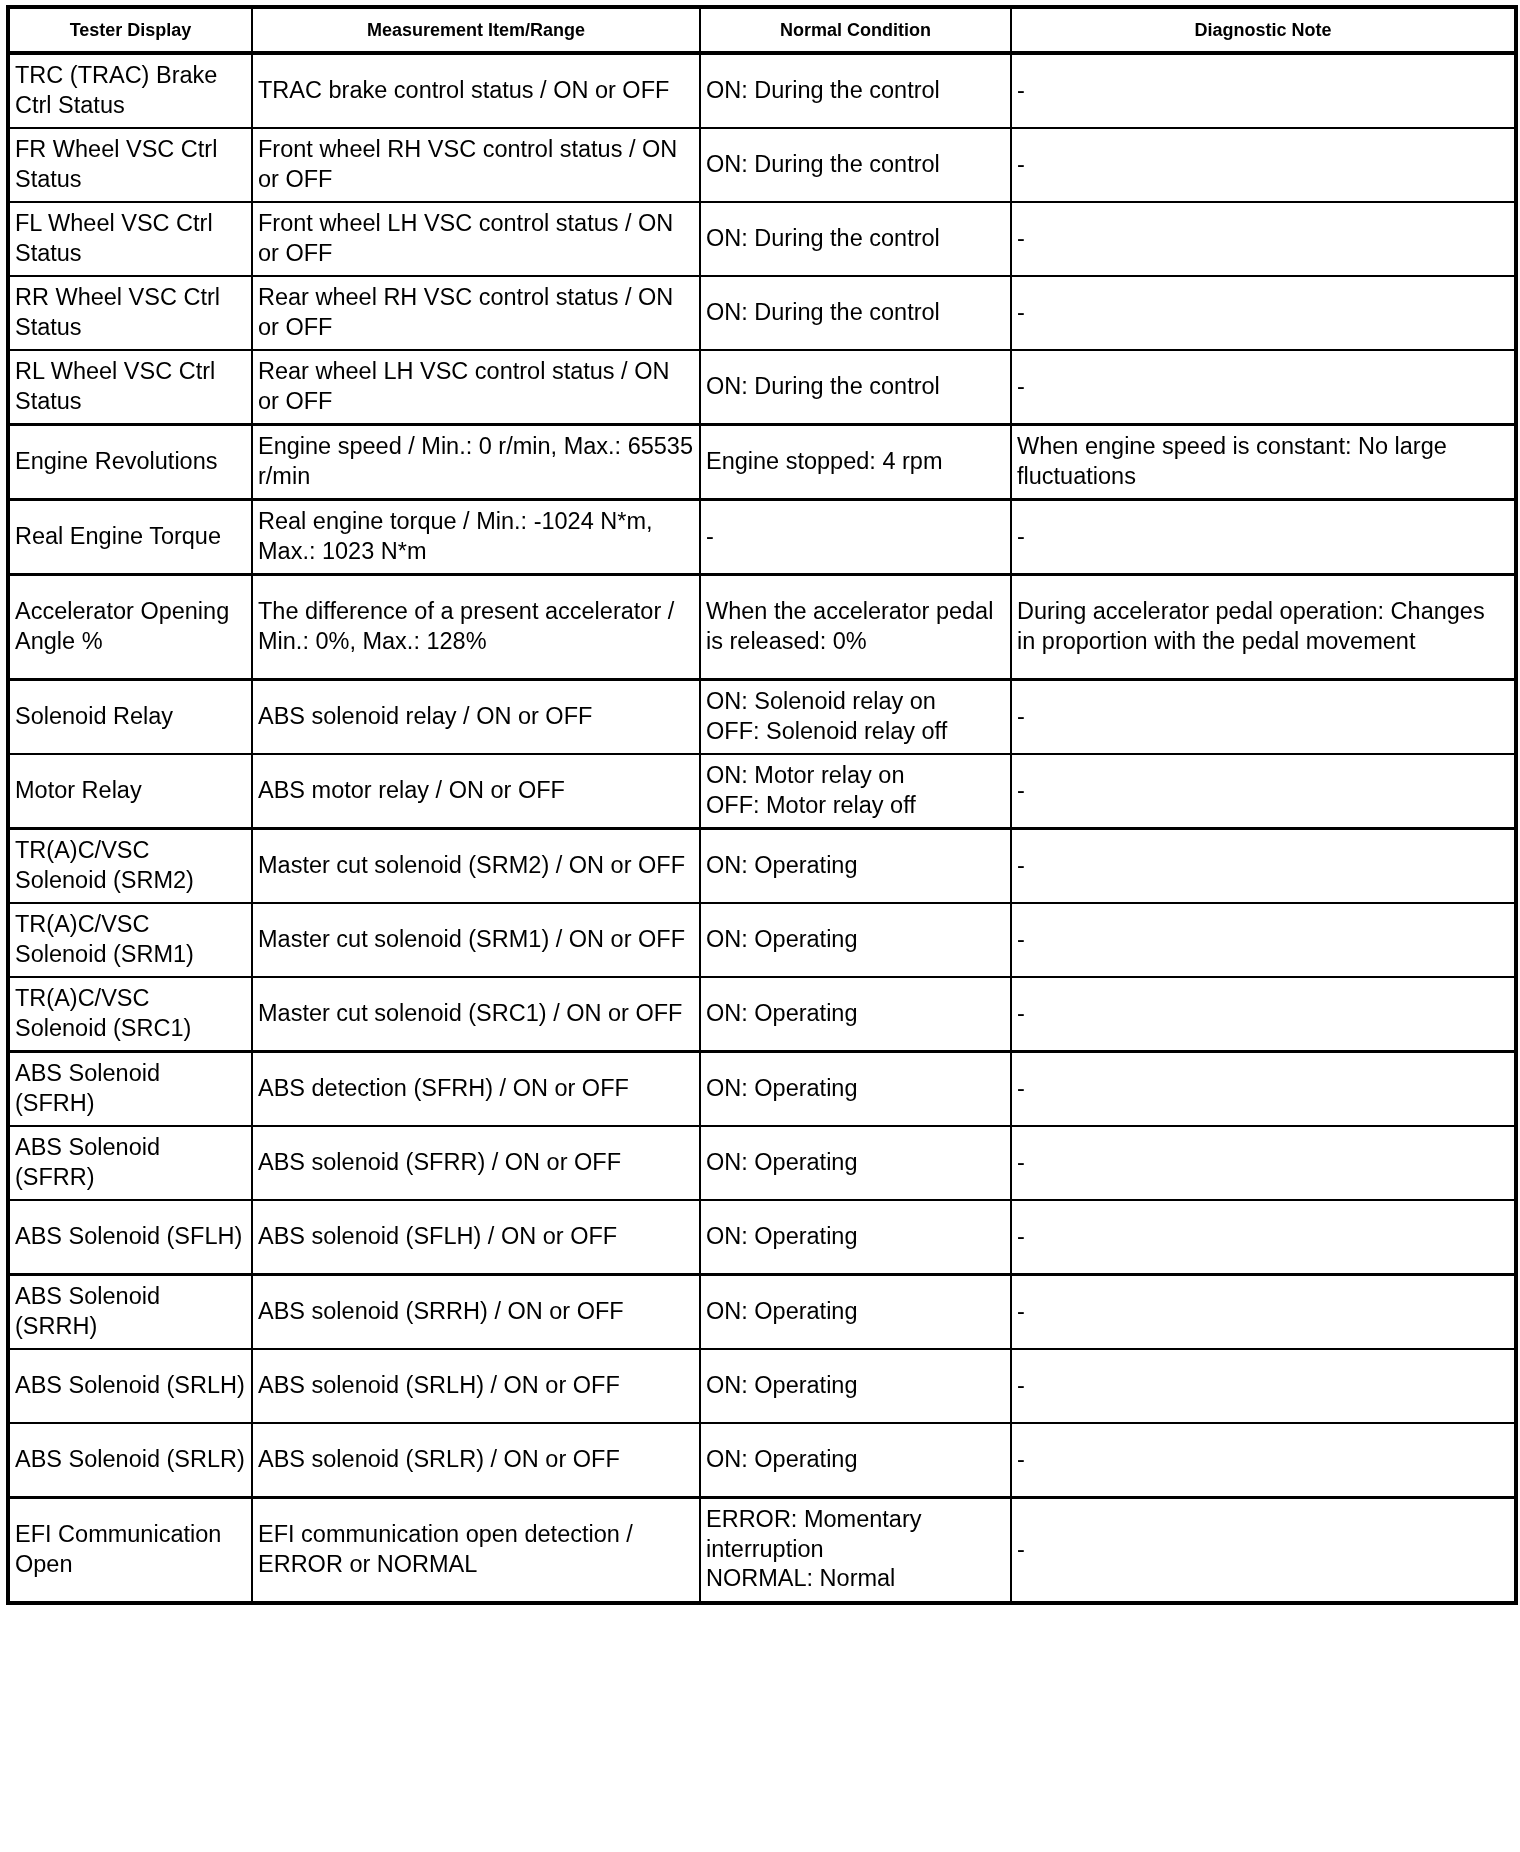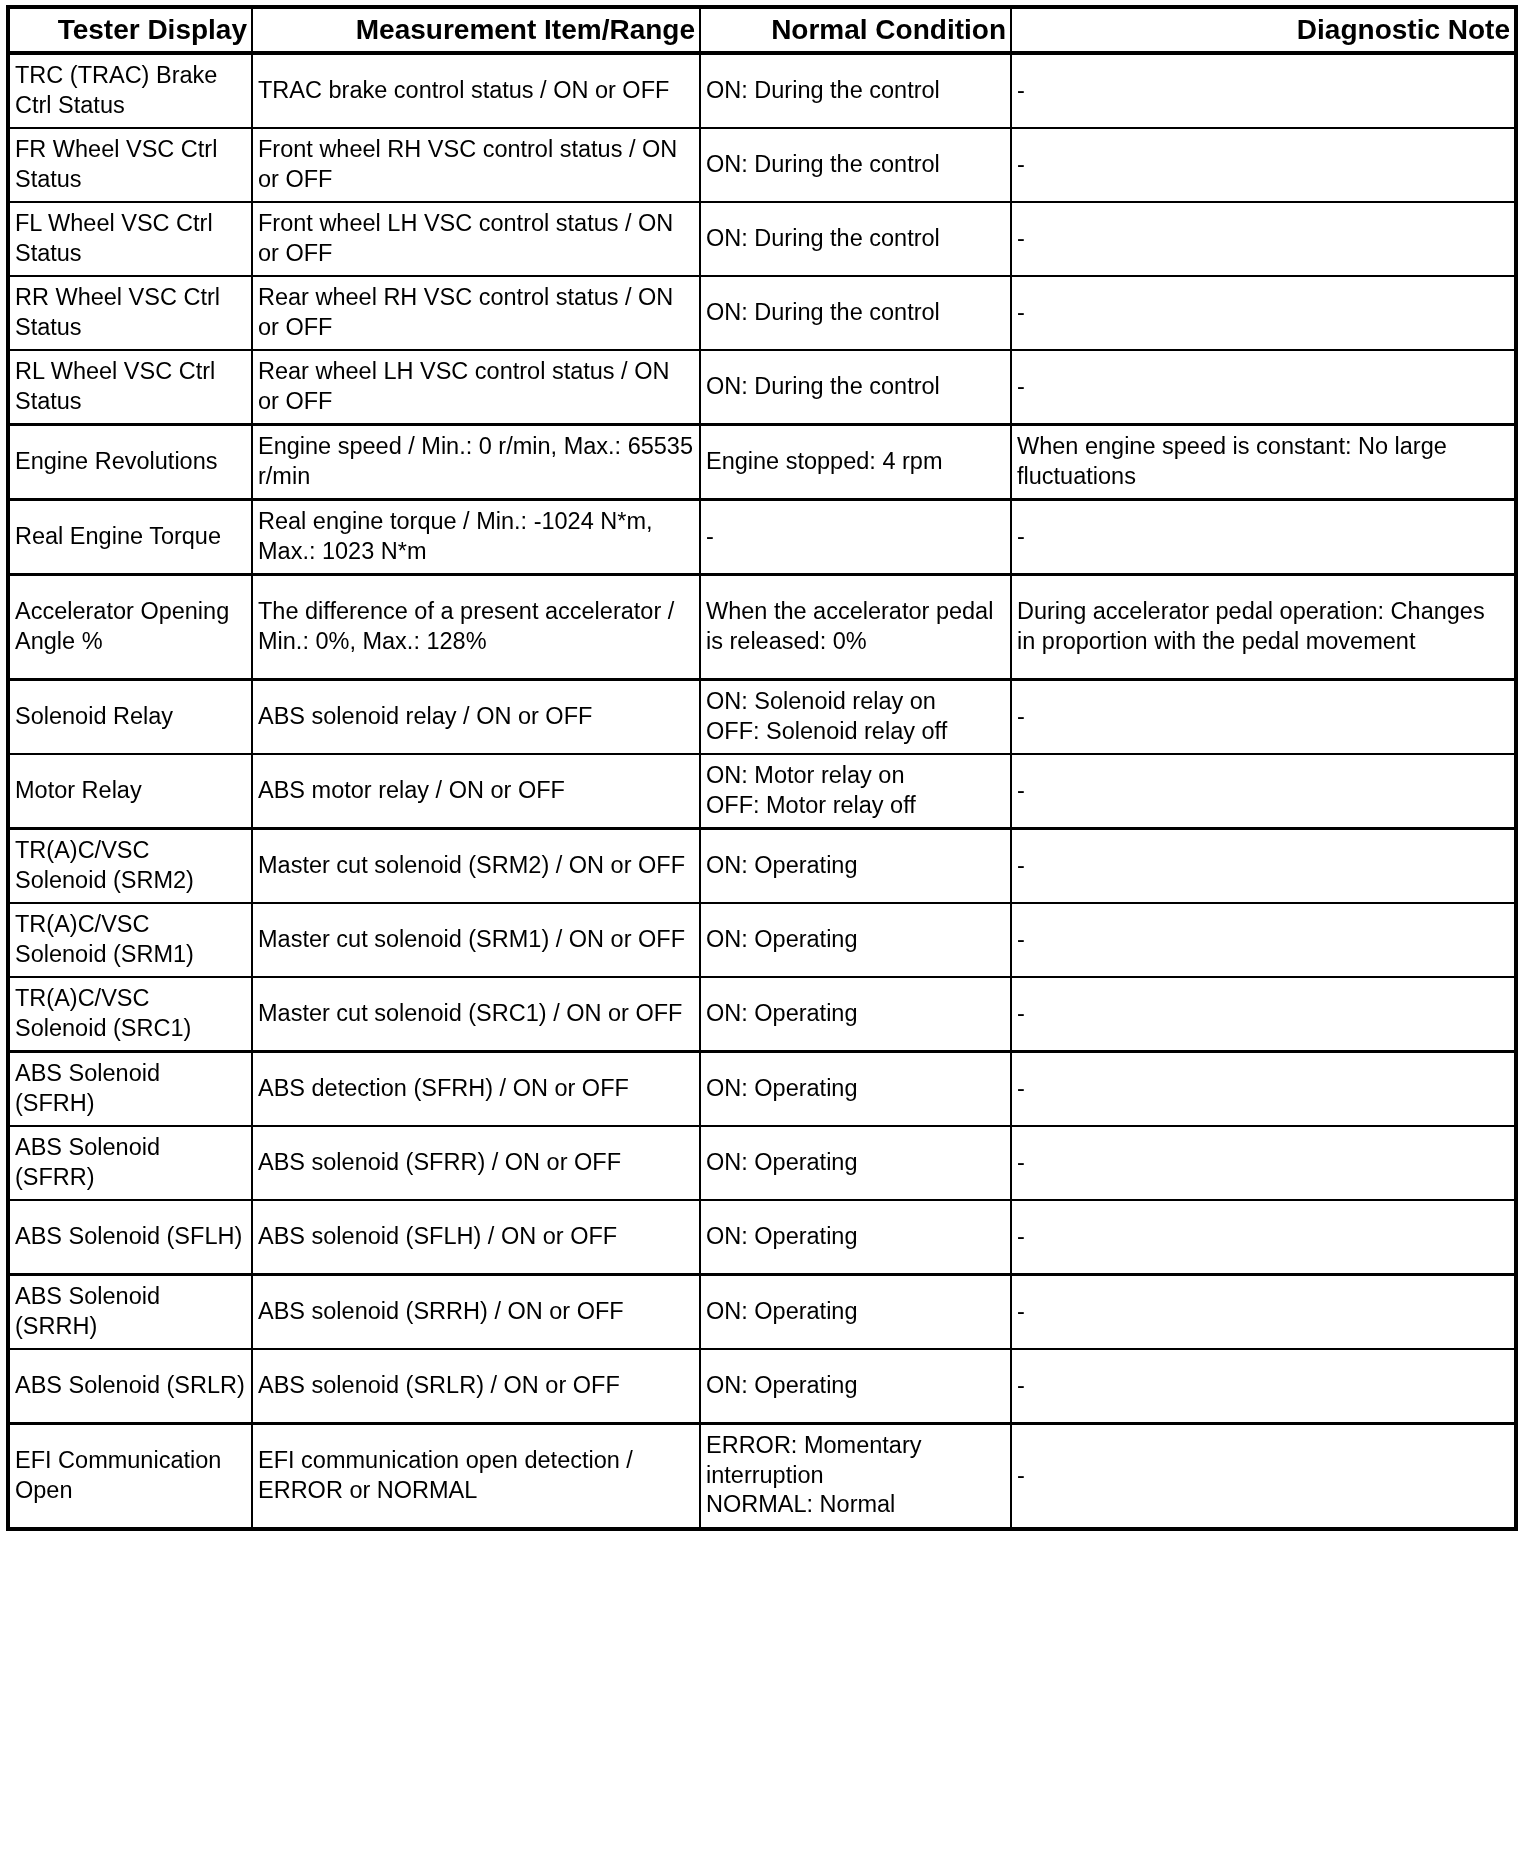--- a/index.html
+++ b/index.html
@@ -15,23 +15,23 @@
     border: 4px solid #000;
     font-family: "Liberation Sans", "DejaVu Sans", sans-serif;
     color: #000;
   }
   col.c1 { width: 244px; }
   col.c2 { width: 448px; }
   col.c3 { width: 311px; }
   col.c4 { width: 505px; }
   th {
     height: 42px;
-    font-size: 28px;
+    font-size: 18px;
     font-weight: bold;
-    text-align: right;
+    text-align: center;
     vertical-align: middle;
     border: 2px solid #000;
     border-bottom: 4px solid #000;
     padding: 0 4px;
     line-height: 26px;
   }
   td {
     font-size: 23.5px;
     line-height: 29.5px;
     vertical-align: middle;
@@ -162,20 +162,26 @@
           <td>ON: Operating</td>
           <td>-</td>
         </tr>
         <tr class="r-std thick-top">
           <td>ABS Solenoid (SRRH)</td>
           <td>ABS solenoid (SRRH) / ON or OFF</td>
           <td>ON: Operating</td>
           <td>-</td>
         </tr>
         <tr class="r-std">
+          <td>ABS Solenoid (SRLH)</td>
+          <td>ABS solenoid (SRLH) / ON or OFF</td>
+          <td>ON: Operating</td>
+          <td>-</td>
+        </tr>
+        <tr class="r-std">
           <td>ABS Solenoid (SRLR)</td>
           <td>ABS solenoid (SRLR) / ON or OFF</td>
           <td>ON: Operating</td>
           <td>-</td>
         </tr>
         <tr class="r-tall thick-top">
           <td>EFI Communication Open</td>
           <td>EFI communication open detection / ERROR or NORMAL</td>
           <td>ERROR: Momentary interruption
 NORMAL: Normal</td>

